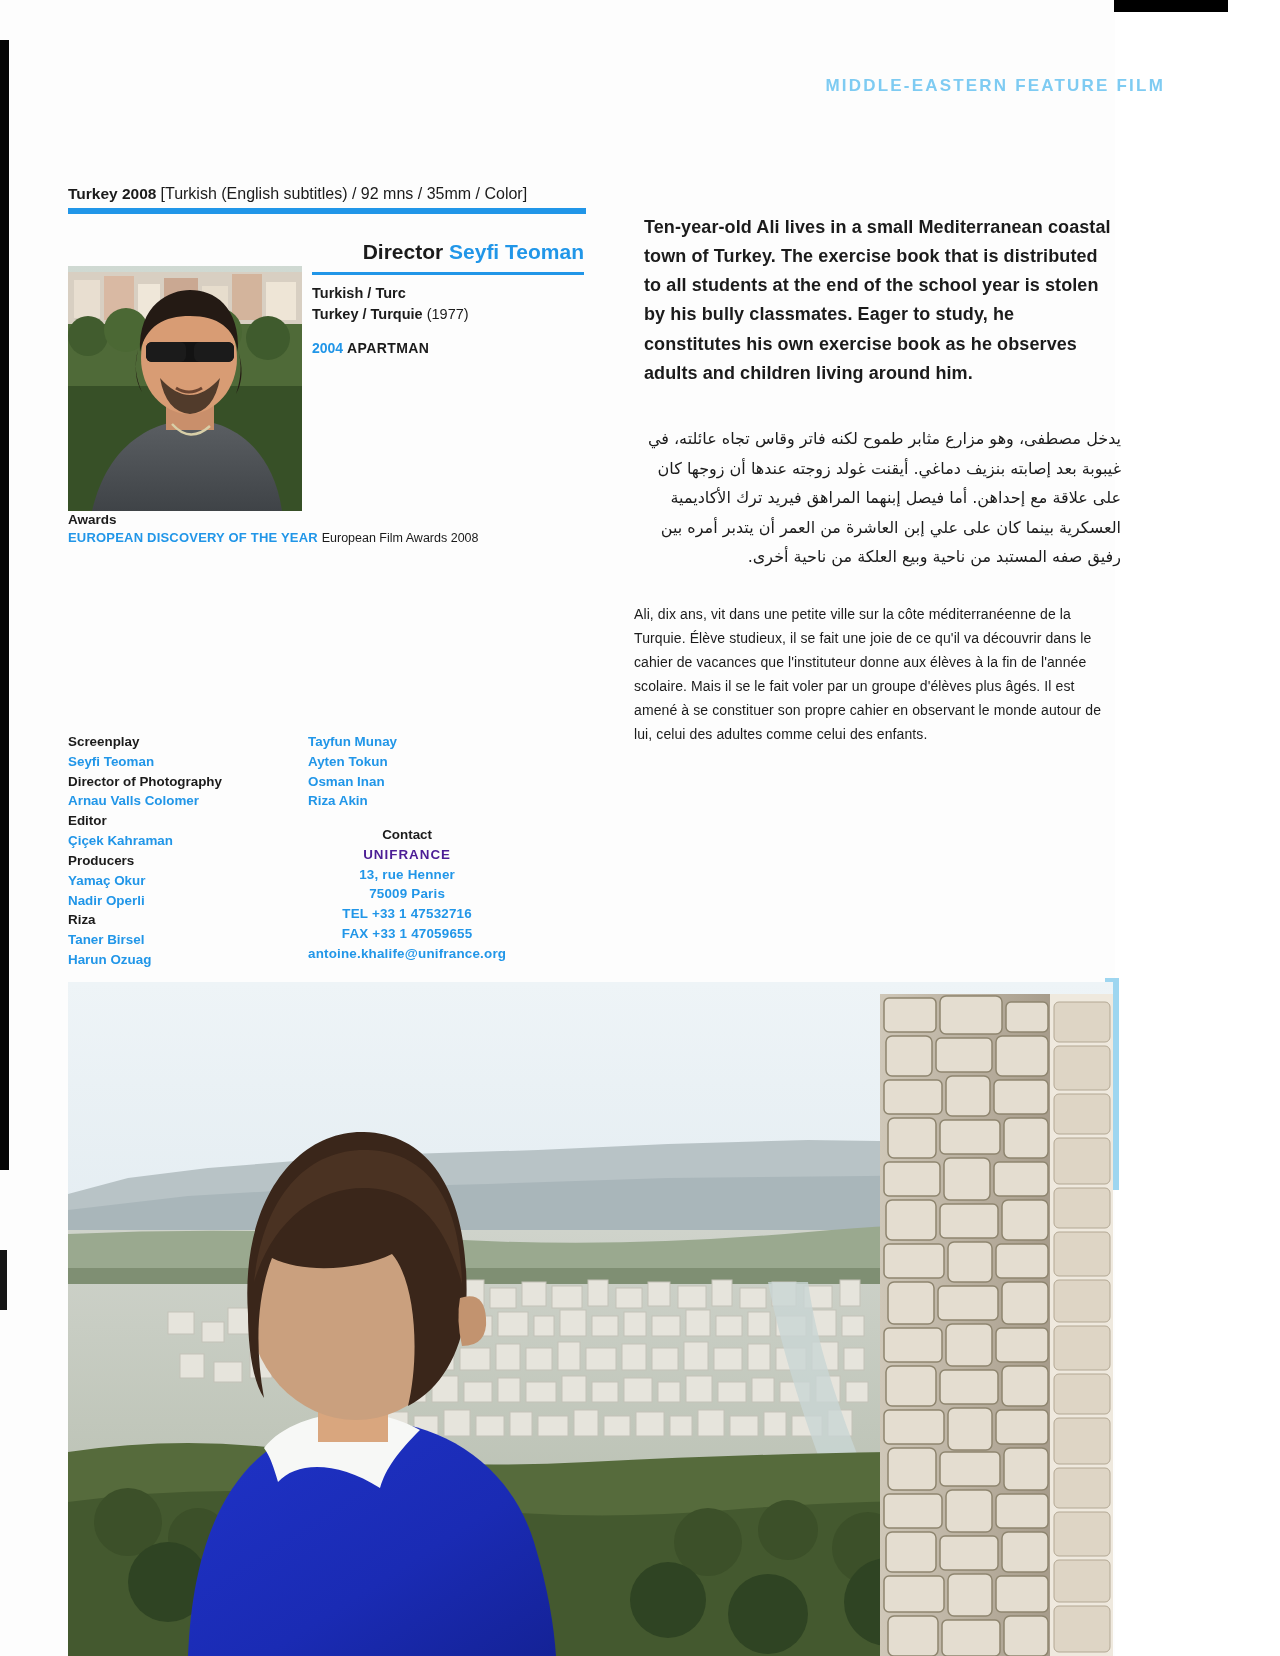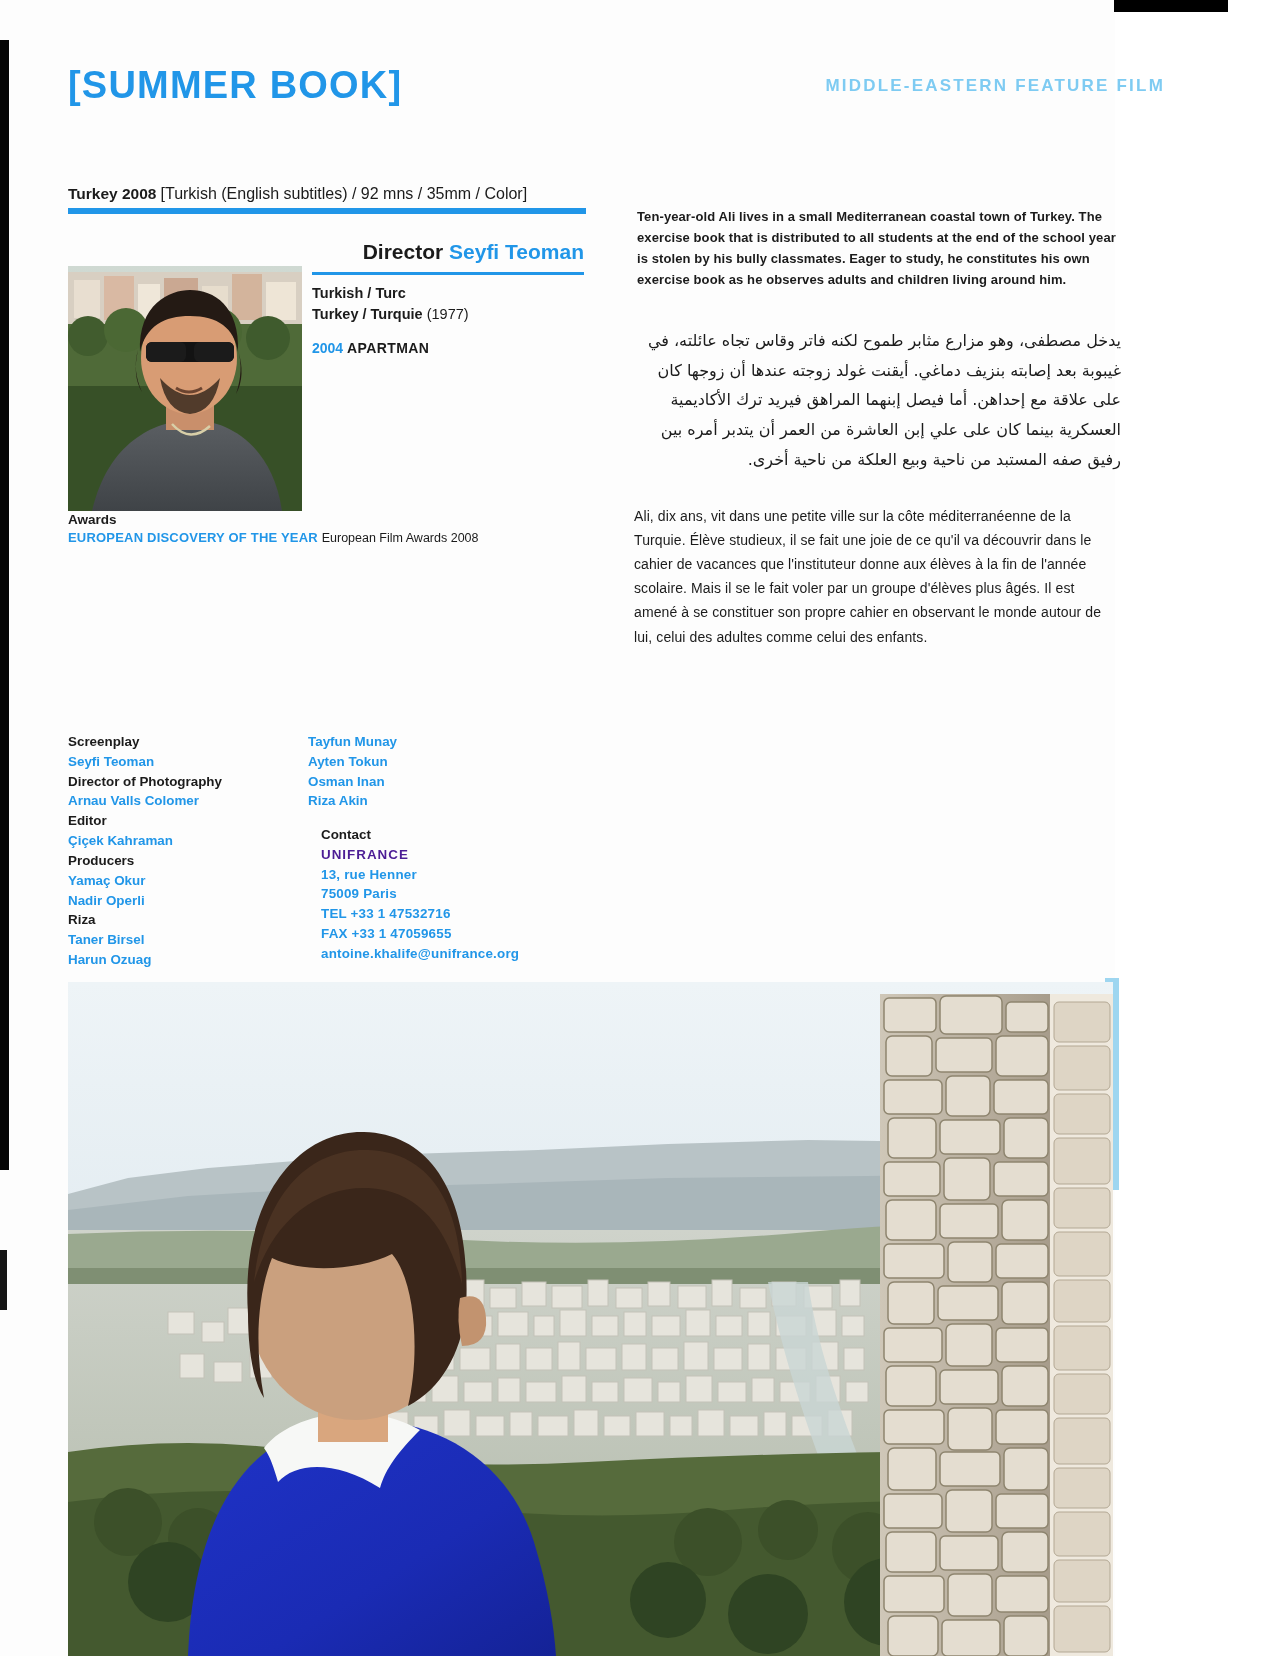--- a/index.html
+++ b/index.html
@@ -170,22 +170,22 @@
   .awards .fest { font-size: 12.5px; }
 
   
   .syn {
     position: absolute;
     left: 634px;
     top: 203px;
     width: 487px;
   }
   .syn p.en {
-    margin: 3px;
-    font-size: 13px;
+    margin: 10px;
+    font-size: 18px;
     line-height: 1.62;
     font-weight: bold;
     letter-spacing: .1px;
   }
   .syn p.ar {
     margin: 36px 0 0 0;
     direction: rtl;
     text-align: right;
     font-size: 16px;
     line-height: 1.85;
@@ -208,24 +208,25 @@
   }
   .credits-mid {
     position: absolute;
     left: 308px;
     top: 732px;
     font-size: 13.4px;
     line-height: 1.48;
   }
   .credits-contact {
     position: absolute;
-    left: 321px;
+    left: 308px;
     top: 825px;
     font-size: 13.4px;
     line-height: 1.48;
+    text-align: center;
   }
   .role { font-weight: bold; color: #1b1b1b; }
   .person { color: #2196e8; font-weight: bold; }
   .contact-line { color: #2196e8; font-weight: bold; letter-spacing: .2px; }
   .contact-org { color: #4c1d95; font-weight: bold; letter-spacing: 1px; }
 
   
   .still-accent {
     position: absolute;
     left: 1105px;
@@ -247,21 +248,20 @@
 </head>
 <body>
 
 <div class="sheet"></div>
 <div class="scan-edge-right"></div>
 <div class="scan-edge-right2"></div>
 <div class="scan-edge-left"></div>
 <div class="scan-edge-left-b"></div>
 
 <div class="title-block">
-  <span class="title-sub">[SUMMER BOOK]</span>
 </div>
 
 <div class="category">MIDDLE-EASTERN FEATURE FILM</div>
 
 <div class="origin-line">
   <span class="country">Turkey 2008</span>
   <span class="specs">[Turkish (English subtitles) / 92 mns / 35mm / Color]</span>
 </div>
 <div class="blue-rule"></div>
 

